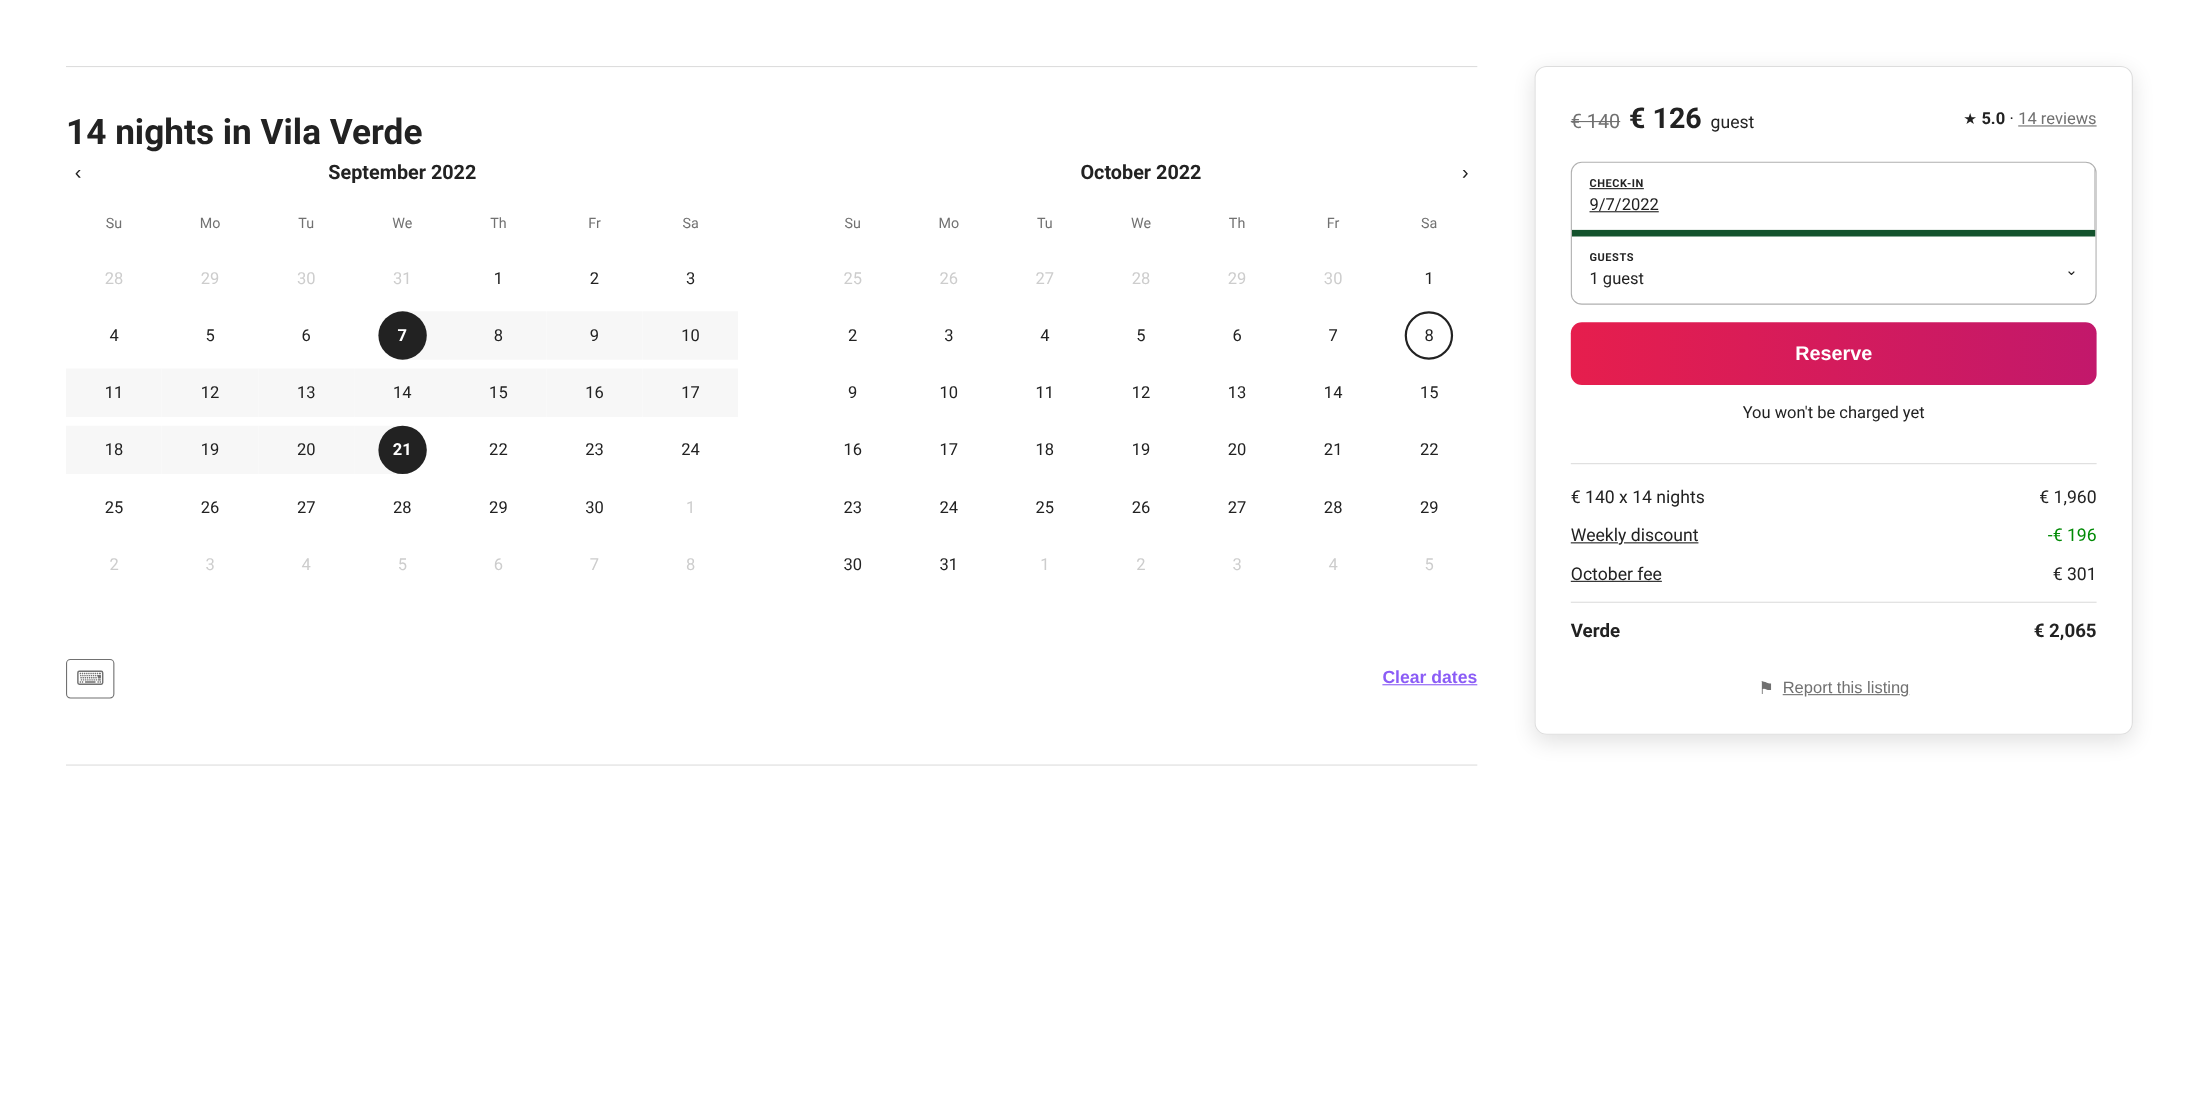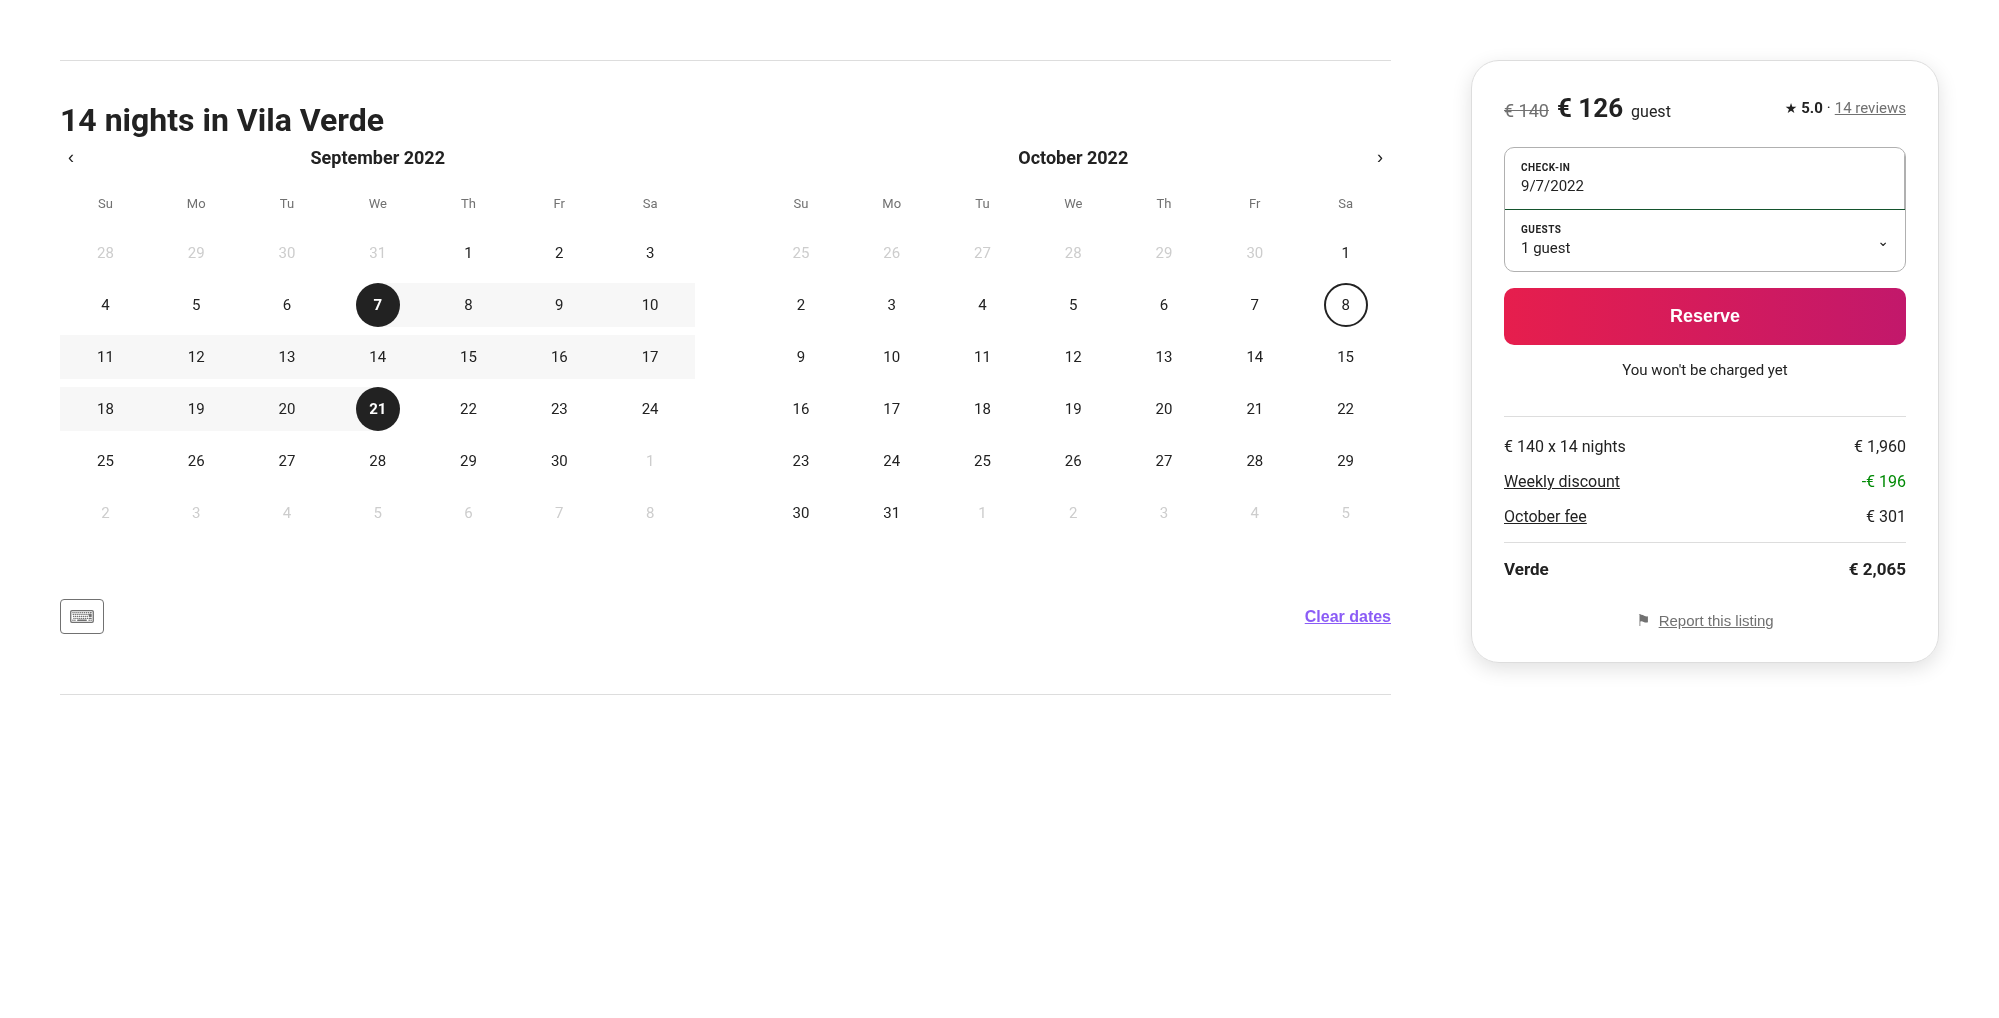--- a/index.html
+++ b/index.html
@@ -8,21 +8,21 @@
       background: #fff;
       color: #222;
       min-height: 1018px;
       width: 1999px;
       overflow-x: hidden;
     }
 
     .page-wrapper {
       display: flex;
       padding: 40px 60px;
-      gap: 80px;
+      gap: 52px;
       align-items: flex-start;
       max-width: 1999px;
       justify-content: space-between;
     }
 
     
     .calendar-section {
       flex: 1;
       padding-top: 20px;
     }
@@ -123,23 +123,23 @@
       border: none;
       font-size: 16px;
       font-weight: 700;
       text-decoration: underline;
       cursor: pointer;
       color: #8b5cf6;
     }
 
     
     .booking-card {
-      width: 468px;
+      width: 544px;
       border: 1px solid #ddd;
-      border-radius: 28px;
+      border-radius: 11px;
       padding: 32px;
       box-shadow: 0 6px 20px rgba(0,0,0,0.12);
       flex-shrink: 0;
       margin-top: 20px;
     }
 
     .price-header {
       display: flex;
       align-items: center;
       justify-content: space-between;
@@ -193,21 +193,22 @@
 
     .booking-fields {
       border: 1px solid #b0b0b0;
       border-radius: 10px;
       margin-bottom: 16px;
       overflow: hidden;
     }
 
     .date-row {
       display: flex;
-      border-bottom: 1px solid #14532d;
+      border-bottom: 6px solid #14532d;
+      text-decoration: underline;
     }
 
     .date-field {
       flex: 1;
       padding: 14px 16px;
       cursor: pointer;
     }
 
     .date-field:first-child {
       border-right: 1px solid #b0b0b0;

